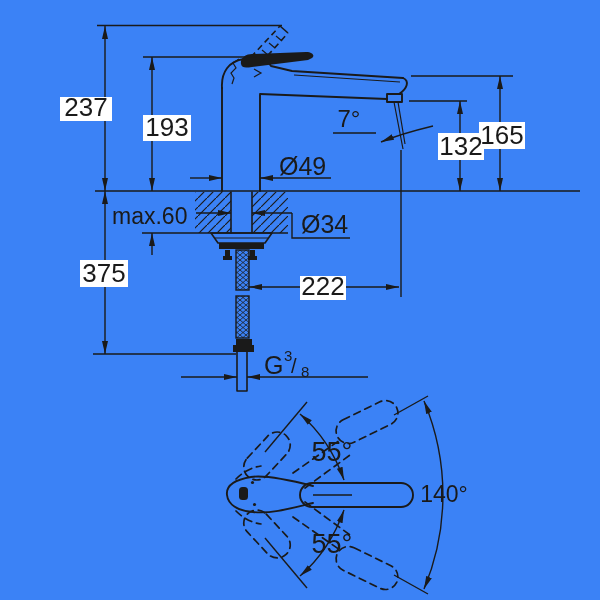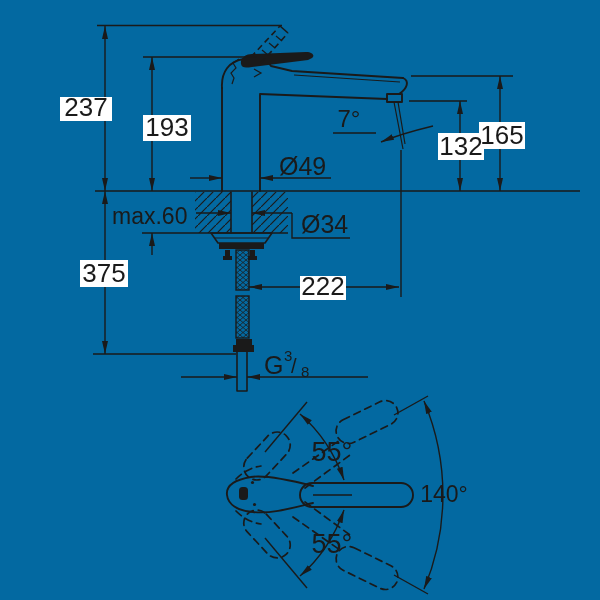--- a/index.html
+++ b/index.html
@@ -1,16 +1,16 @@
 <!DOCTYPE html>
 <html><head>
 <meta charset="utf-8">
 <style>
   html,body{margin:0;padding:0;background:#fff;}
-  .stage{width:600px;height:600px;background:#0369a1;position:relative;font-family:"Liberation Sans",sans-serif;}
+  .stage{width:600px;height:600px;background:#3b82f6;position:relative;font-family:"Liberation Sans",sans-serif;}
   svg text{fill:#1a1a1a;}
   .obj{stroke:#1a1a1a;stroke-width:1.9;fill:none;stroke-linecap:round;stroke-linejoin:round;}
   .thin{stroke:#1a1a1a;stroke-width:1.2;fill:none;}
   .ext{stroke:#1a1a1a;stroke-width:1.4;fill:none;}
   .dim{stroke:#1a1a1a;stroke-width:1.4;fill:none;}
   .dash{stroke:#1a1a1a;stroke-width:1.7;fill:none;stroke-dasharray:7 5;stroke-linecap:round;}
   .fillink{fill:#1a1a1a;stroke:none;}
   .gap{fill:#ffffff;stroke:none;}
   .num{font-size:26px;}
   .lbl{font-size:25px;}

